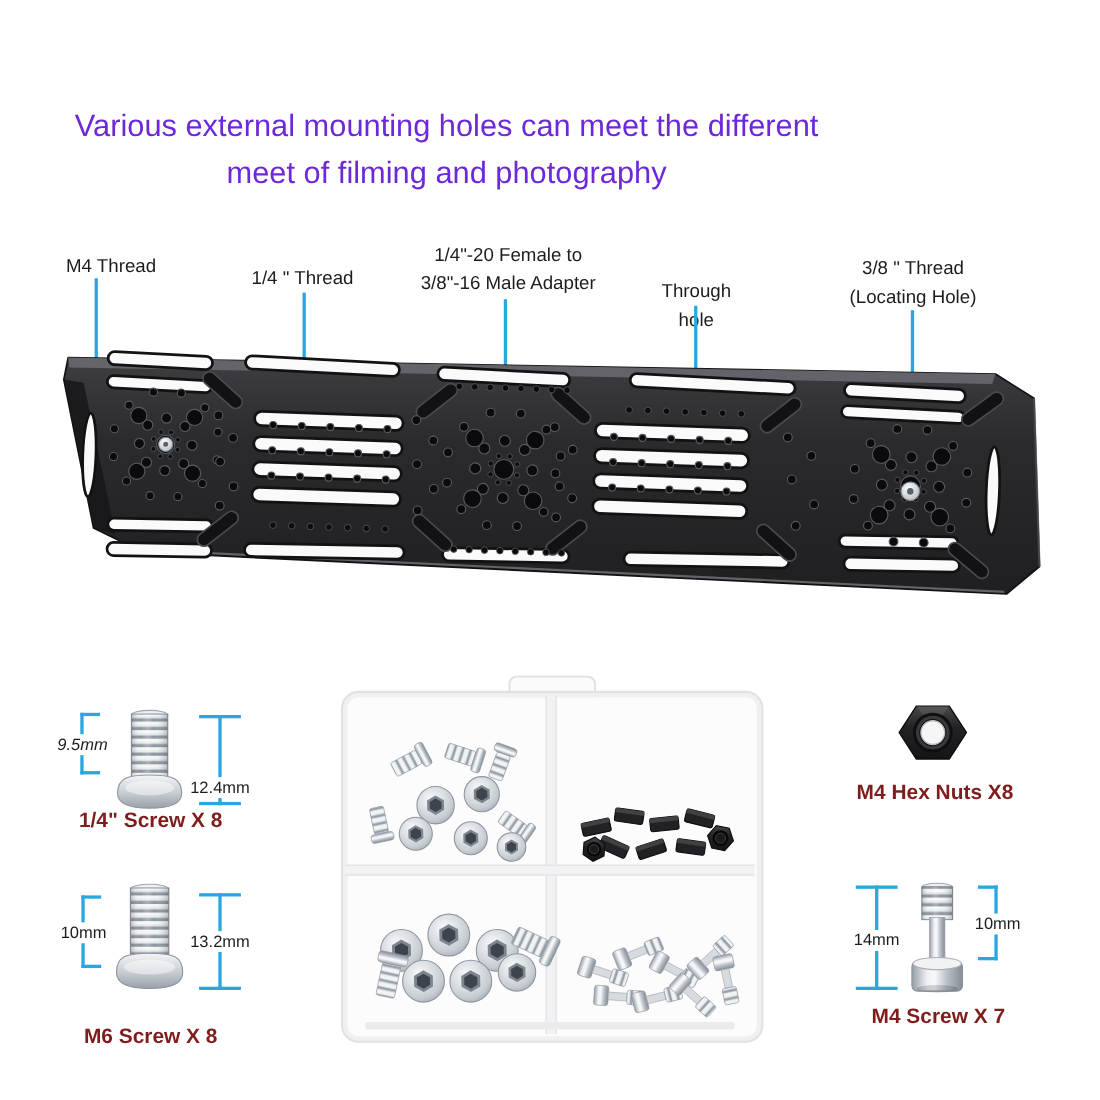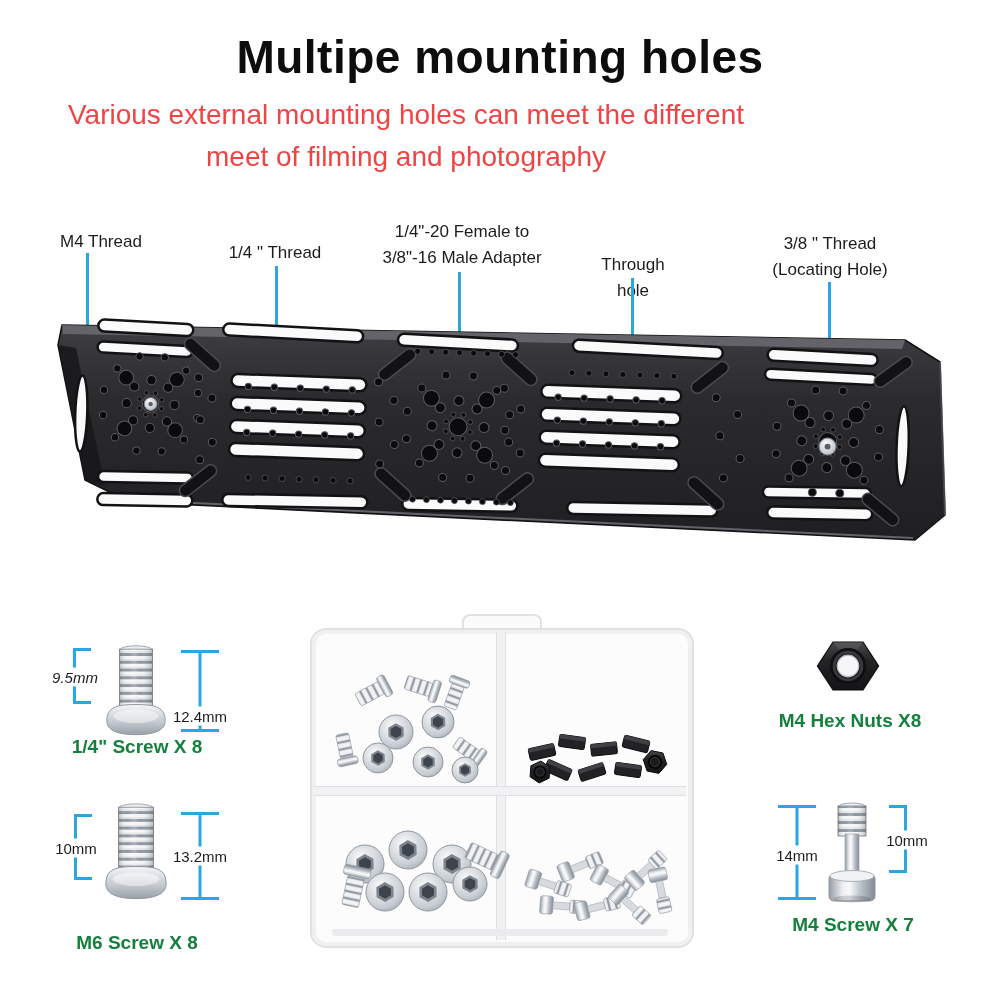--- a/index.html
+++ b/index.html
@@ -2,58 +2,57 @@
 <html style="--accent: #2aa7e0;"><head>
 <meta charset="utf-8">
 <style>
   :root{ --accent:#2aa7e0; }
   html,body{margin:0;padding:0;background:#fff;}
   .stage{position:relative;width:1000px;height:1000px;background:#fff;overflow:hidden;
          font-family:"Liberation Sans", sans-serif;color:#111;}
   .abs{position:absolute;}
   .title{left:0;top:30px;width:1000px;text-align:center;font-size:46px;font-weight:700;
          letter-spacing:0.5px;color:#0d0d0d;}
-  .subtitle{left:0;width:812px;text-align:center;font-size:28px;font-weight:400;color:#ef4444;}
+  .subtitle{left:0;width:812px;text-align:center;font-size:28px;font-weight:400;color:#6d28d9;}
   .sub1{top:99px;} .sub2{top:141px;}
   .co-label{font-size:17px;color:#1c1c1c;line-height:26px;white-space:nowrap;}
   .co-center{text-align:center;white-space:normal;}
   .co-line{width:3px;background:var(--accent);}
   .co-dot{border-radius:50%;background:var(--accent);}
   .co-dot.ring{border:3px solid #d7dce1;}
   
   .dim{position:absolute;}
   .dim .vl{position:absolute;top:0;width:3px;height:100%;background:var(--accent);}
   .dim .cap{position:absolute;height:3px;background:var(--accent);}
   .dim.t{width:38px;} .dim.t .vl{left:50%;transform:translateX(-50%);}
   .dim.t .cap{left:0;width:38px;}
   .dim.bl{width:18px;} .dim.bl .vl{left:0;}
   .dim.bl .cap{left:0;width:18px;}
   .dim.br{width:18px;} .dim.br .vl{right:0;}
   .dim.br .cap{right:0;width:18px;}
   .cap.top{top:0;} .cap.bot{bottom:0;}
   .dim-label{position:absolute;transform:translate(-50%,-50%);background:#fff;padding:1px 4px;
              font-size:15px;color:#1d1d1f;white-space:nowrap;}
-  .kit-label{position:absolute;width:200px;text-align:center;font-size:19px;font-weight:700;color:#15803d;}
+  .kit-label{position:absolute;width:200px;text-align:center;font-size:19px;font-weight:700;color:#7f1d1d;}
   
   .box{left:310px;top:628px;width:380px;height:316px;border:2px solid #e1e1e4;border-radius:16px;
        background:rgba(250,250,251,0.6);box-shadow:inset 0 0 0 4px rgba(235,235,238,0.7);}
   .box-tab{left:462px;top:614px;width:76px;height:18px;border:2px solid #e1e1e4;border-bottom:none;
            border-radius:8px 8px 0 0;background:#fbfbfc;}
   .box-vdiv{left:496px;top:632px;width:8px;height:308px;background:#f2f2f4;
             border-left:1px solid #e0e0e3;border-right:1px solid #e0e0e3;}
   .box-hdiv{left:314px;top:786px;width:372px;height:8px;background:#f2f2f4;
             border-top:1px solid #e0e0e3;border-bottom:1px solid #e0e0e3;}
   .box-lip{left:332px;top:929px;width:336px;height:7px;background:#ebebee;border-radius:3px;}
 </style>
 </head>
 <body>
 
 <div class="stage">
 
-  <div class="abs title">Multipe mounting holes</div>
   <div class="abs subtitle sub1">Various external mounting holes can meet the different</div>
   <div class="abs subtitle sub2">meet of filming and photography</div>
 
   <div class="abs co-label" style="left:60px;top:229px;">M4 Thread</div>
   <div class="abs co-line" style="left:86px;top:253px;height:104px;"></div>
   <div class="abs co-dot" style="left:82px;top:352px;width:10px;height:10px;"></div>
 
   <div class="abs co-label co-center" style="left:225px;top:240px;width:100px;">1/4 " Thread</div>
   <div class="abs co-line" style="left:275px;top:266px;height:99px;"></div>
   <div class="abs co-dot" style="left:271px;top:360px;width:10px;height:10px;"></div>

